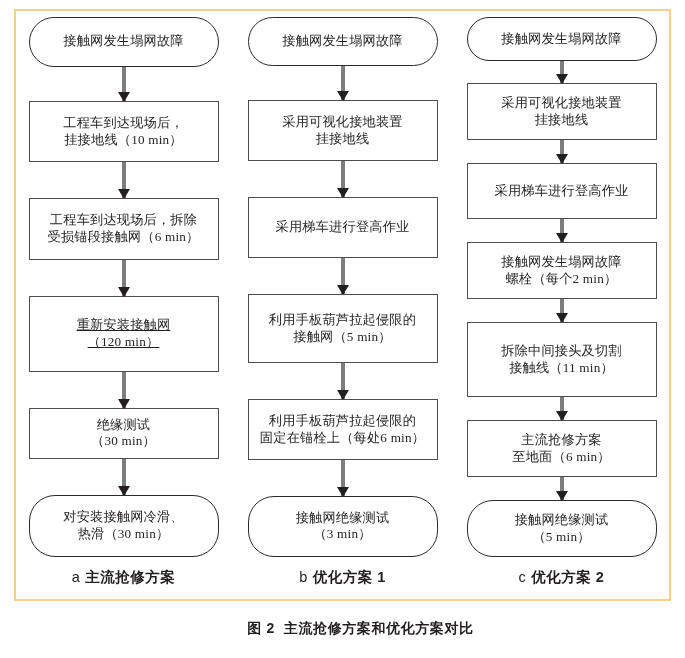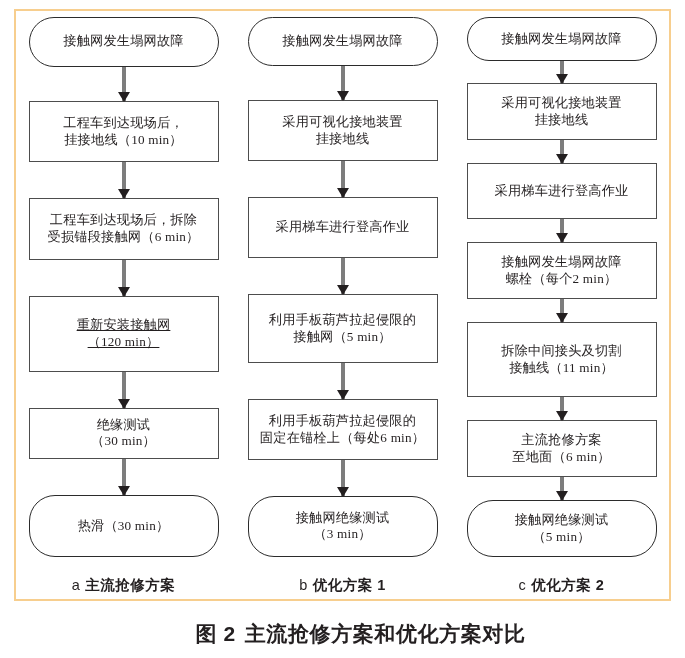--- a/index.html
+++ b/index.html
@@ -96,21 +96,21 @@
     border-left: 6.5px solid transparent;
     border-right: 6.5px solid transparent;
     border-top: 10px solid #231f20;
   }
 
   
   .subcaption {
     position: absolute;
     left: 0;
     right: 0;
-    bottom: 6px;
+    bottom: 14px;
     text-align: center;
     font-family: "Liberation Sans", "DejaVu Sans", sans-serif;
     font-size: 14.5px;
     font-weight: bold;
     color: #231f20;
     letter-spacing: 0.5px;
   }
   .subcaption .idx {
     font-weight: normal;
     font-family: "Liberation Sans", "DejaVu Sans", sans-serif;
@@ -118,21 +118,21 @@
   }
 
   
   #figure-caption {
     position: absolute;
     left: 0;
     right: 0;
     top: 620px;
     text-align: center;
     font-family: "Liberation Sans", "DejaVu Sans", sans-serif;
-    font-size: 21px;
+    font-size: 14px;
     font-weight: bold;
     color: #231f20;
     letter-spacing: 0.6px;
     padding-left: 36px;
   }
   #figure-caption .cap-num { margin-right: 9px; }
 </style>
 </head>
 <body>
 
@@ -170,20 +170,21 @@
         <div class="arrow" style="height: 36px;"></div>
         <div class="node" style="height: 52px;">
           <div>
             <span class="ln">绝缘测试</span>
             <span class="ln">（30 min）</span>
           </div>
         </div>
         <div class="arrow" style="height: 36px;"></div>
         <div class="node terminal" style="height: 62px;">
           <div>
+            <span class="ln">对安装接触网冷滑、</span>
             <span class="ln">热滑（30 min）</span>
           </div>
         </div>
       </div>
       <div class="subcaption"><span class="idx">a</span><span>主流抢修方案</span></div>
     </div>
     <div class="column">
       <div class="flow">
         <div class="node terminal" style="height: 50px;">
           <div>

